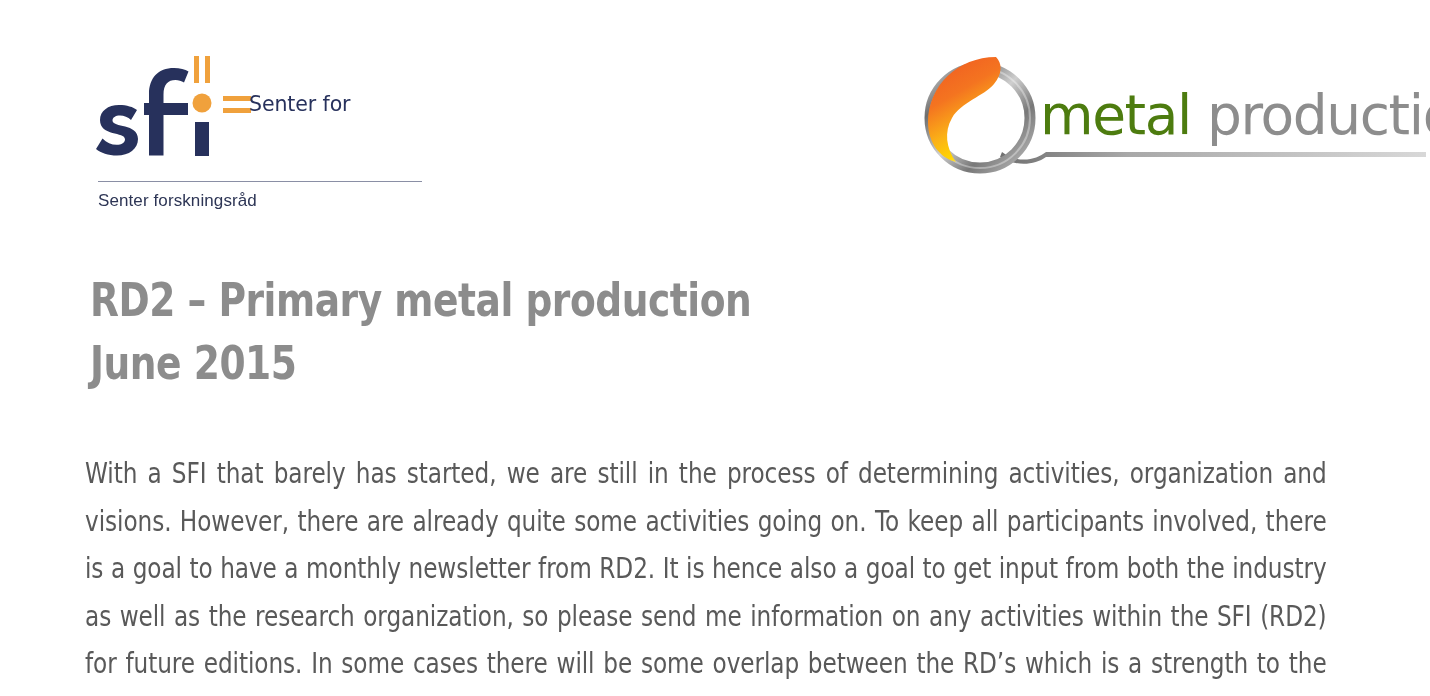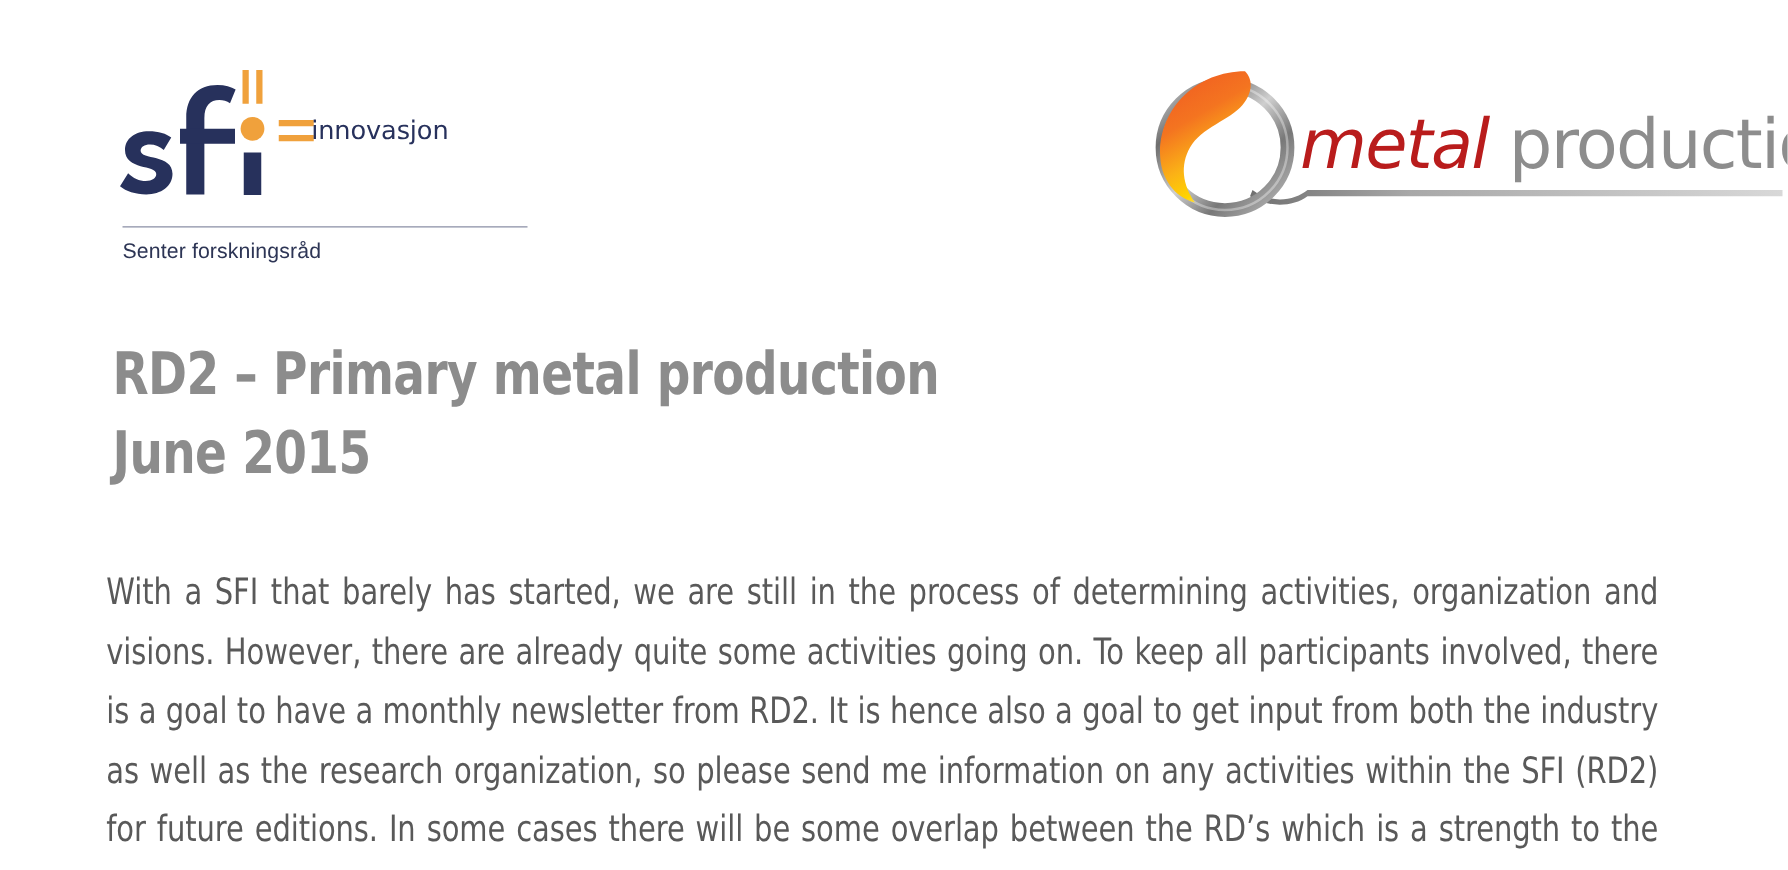--- a/index.html
+++ b/index.html
@@ -79,21 +79,21 @@
   #mp-wordmark {
     position: absolute;
     left: 122px;
     top: 38px;
     font-family: "DejaVu Sans", sans-serif;
     font-size: 55px;
     line-height: 58px;
     letter-spacing: -1.4px;
     white-space: nowrap;
   }
-  #mp-word-metal { color: #b91c1c; font-style: italic; }
+  #mp-word-metal { color: #4d7c0f; }
   #mp-word-production { color: #8d8d8d; }
 
   
   #doc-title {
     position: absolute;
     left: 90px;
     top: 268px;
     width: 1260px;
     color: #8c8c8c;
     font-family: "DejaVu Sans", sans-serif;
@@ -146,21 +146,21 @@
 
     <circle cx="110" cy="55" r="9.5" fill="#f0a13c"></circle>
 
     <rect x="131" y="48" width="28" height="5" fill="#f0a13c"></rect>
     <rect x="131" y="60" width="28" height="5" fill="#f0a13c"></rect>
 
     <rect x="103" y="74" width="14" height="34" fill="#27315c"></rect>
   </svg>
 
   <div id="sfi-tagline">
-    <div>innovasjon</div>
+    <div>Senter for</div>
   </div>
 
   <div id="sfi-rule"></div>
 
   <div id="sfi-council">Senter forskningsråd</div>
 </div>
 
 <div id="mp-logo">
 
   <svg id="mp-mark" viewBox="0 0 512 132" xmlns="http://www.w3.org/2000/svg">

